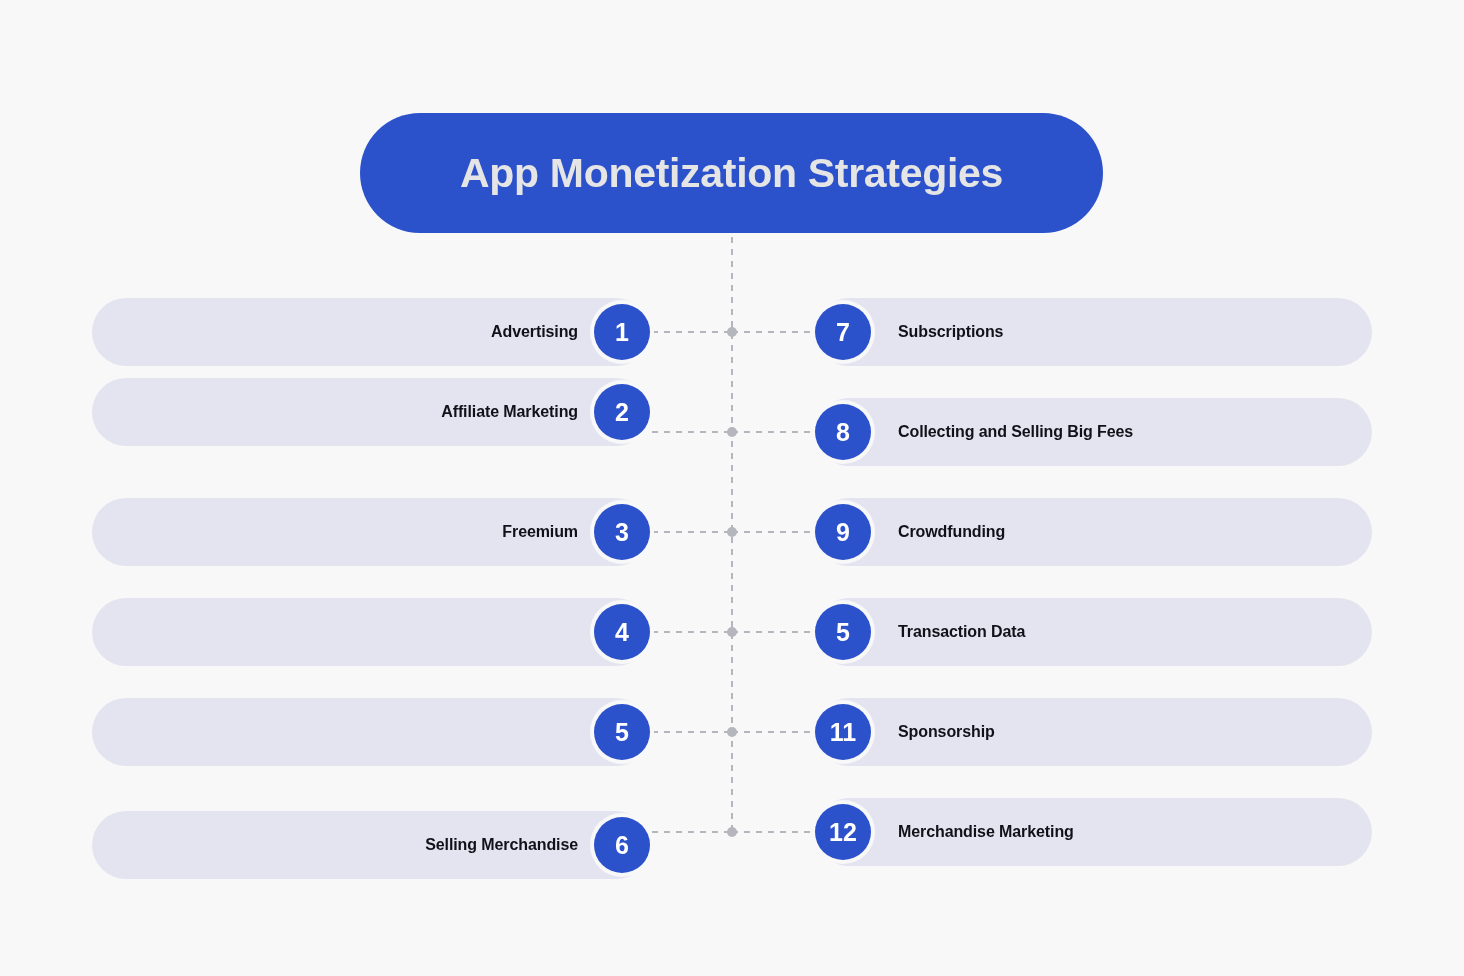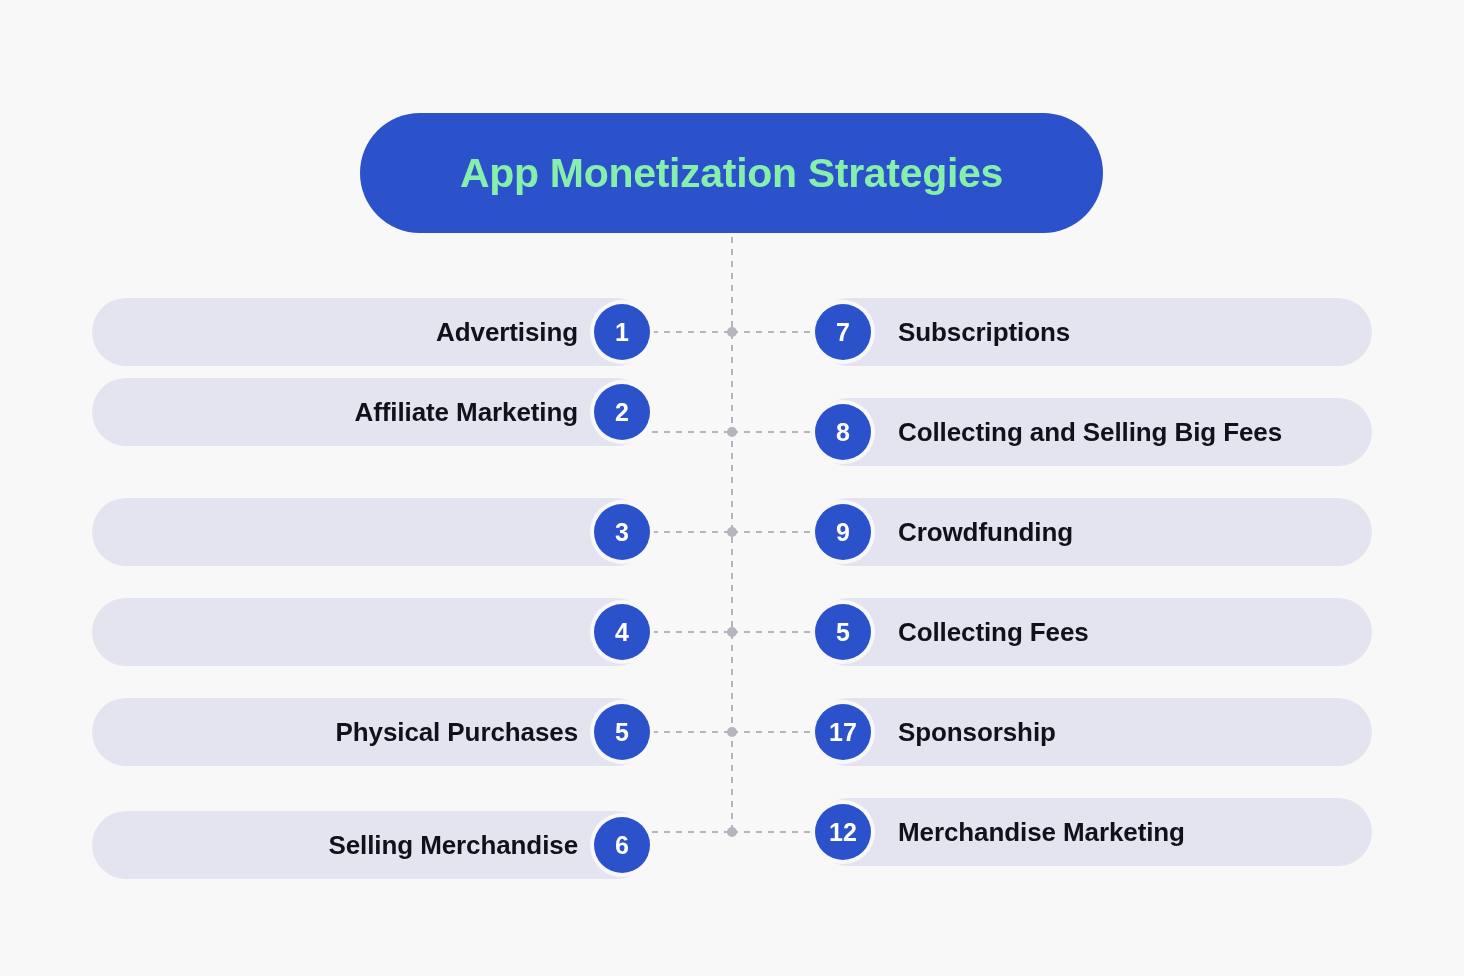--- a/index.html
+++ b/index.html
@@ -28,21 +28,21 @@
     top:113px;
     width:743px;
     height:120px;
     background:#2b51cb;
     border-radius:60px;
     display:flex;
     align-items:center;
     justify-content:center;
   }
   #title-text {
-    color:#86efac;
+    color:#e5e5e5;
     font-size:41px;
     font-weight:bold;
     letter-spacing:-0.3px;
     line-height:1;
     white-space:nowrap;
   }
 
   
   #connectors {
     position:absolute;
@@ -88,21 +88,21 @@
   .row.left  .badge { right:0px; }
   .row.right .badge { left:0px;  }
 
   .label {
     position:absolute;
     top:0;
     height:68px;
     display:flex;
     align-items:center;
     color:#111119;
-    font-size:26px;
+    font-size:16px;
     font-weight:bold;
     letter-spacing:-0.1px;
     white-space:nowrap;
   }
   .row.left  .label { right:72px; }
   .row.right .label { left:77px;margin-left:6px;  }
 </style>
 </head>
 <body>
 
@@ -144,33 +144,33 @@
       </div>
       <div class="row left" style="top: 378px;">
         <div class="pill"></div>
         <div class="label">Affiliate Marketing</div>
         <div class="badge">
           <span>2</span>
         </div>
       </div>
       <div class="row left" style="top: 498px;">
         <div class="pill"></div>
+        <div class="label">Freemium</div>
         <div class="badge">
           <span>3</span>
         </div>
       </div>
       <div class="row left" style="top: 598px;">
         <div class="pill"></div>
         <div class="badge">
           <span>4</span>
         </div>
       </div>
       <div class="row left" style="top: 698px;">
         <div class="pill"></div>
-        <div class="label">Physical Purchases</div>
         <div class="badge">
           <span>5</span>
         </div>
       </div>
       <div class="row left" style="top: 798px; margin-top: 13px;">
         <div class="pill"></div>
         <div class="label">Selling Merchandise</div>
         <div class="badge">
           <span>6</span>
         </div>
@@ -191,30 +191,30 @@
       </div>
       <div class="row right" style="top: 498px;">
         <div class="pill"></div>
         <div class="label">Crowdfunding</div>
         <div class="badge">
           <span>9</span>
         </div>
       </div>
       <div class="row right" style="top: 598px;">
         <div class="pill"></div>
-        <div class="label">Collecting Fees</div>
+        <div class="label">Transaction Data</div>
         <div class="badge">
           <span>5</span>
         </div>
       </div>
       <div class="row right" style="top: 698px;">
         <div class="pill"></div>
         <div class="label">Sponsorship</div>
         <div class="badge">
-          <span>17</span>
+          <span>11</span>
         </div>
       </div>
       <div class="row right" style="top: 798px;">
         <div class="pill"></div>
         <div class="label">Merchandise Marketing</div>
         <div class="badge">
           <span>12</span>
         </div>
       </div>
     </div>

